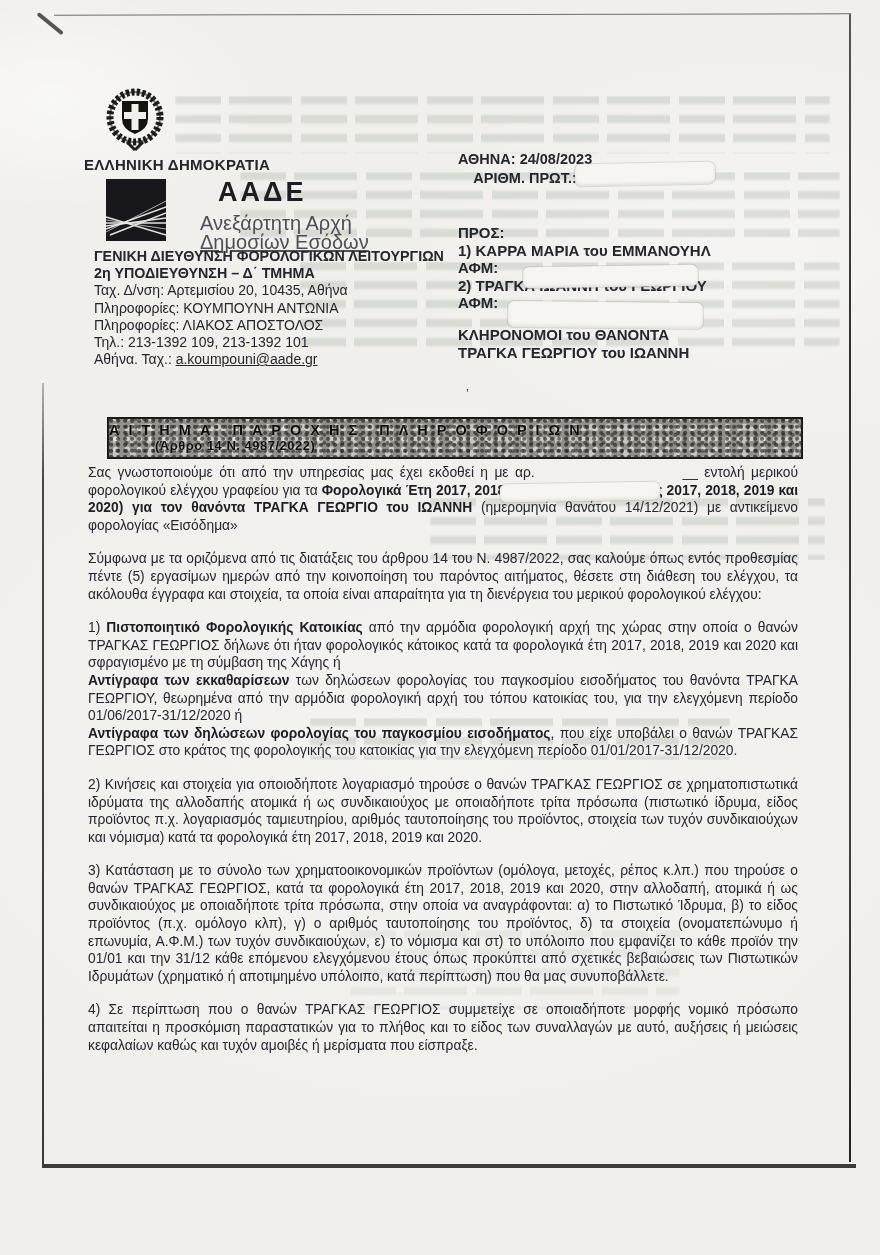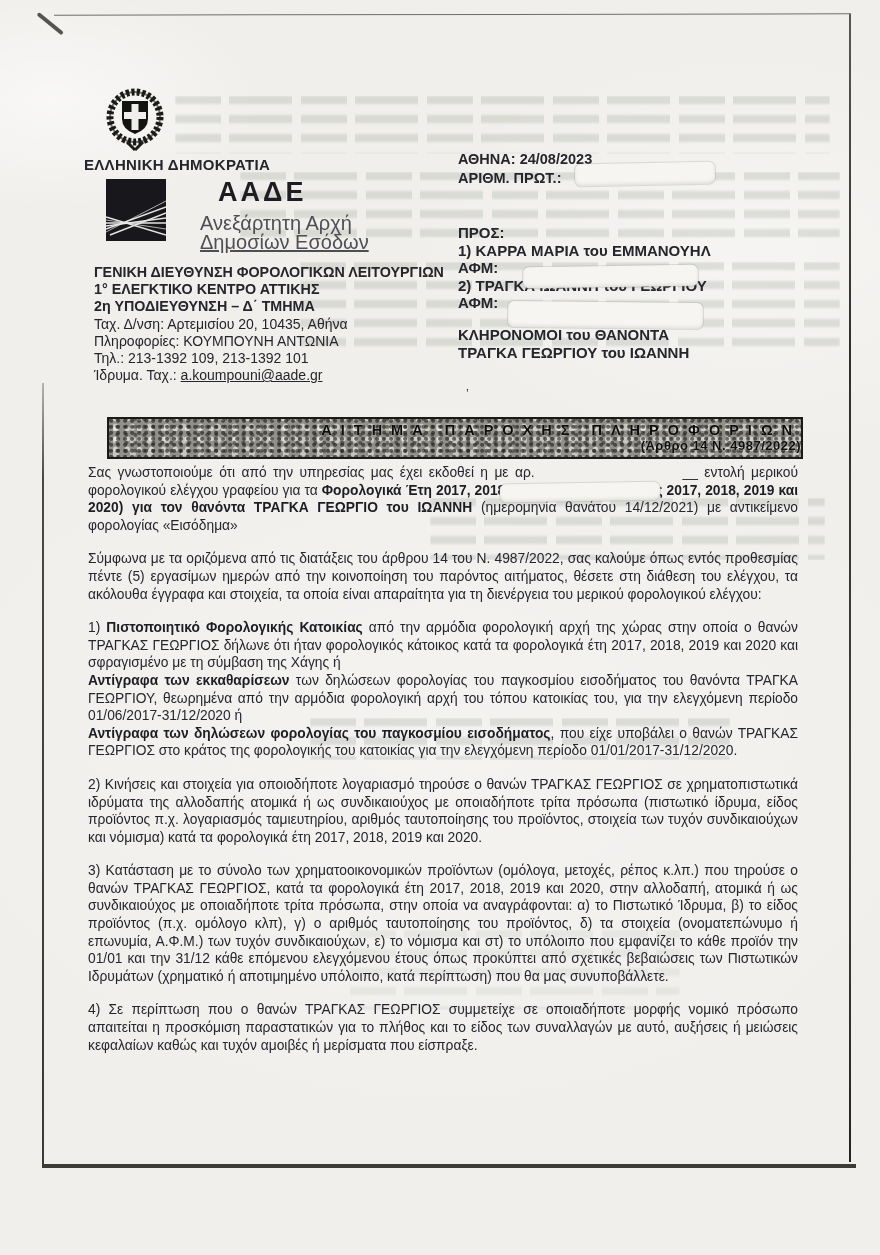--- a/index.html
+++ b/index.html
@@ -44,41 +44,41 @@
   }
   
   #coat-of-arms{position:absolute;left:103px;top:86px;z-index:2;}
   #republic-title{position:absolute;left:84px;top:156px;font-weight:bold;font-size:15px;letter-spacing:.3px;z-index:2;}
   #aade-logo{position:absolute;left:106px;top:179px;z-index:2;}
   #aade-acronym{position:absolute;left:200px;top:177px;font-weight:bold;font-size:27px;letter-spacing:3px;color:#1c1c22;z-index:2;margin-left:18px;}
   .aade-sub{position:absolute;left:200px;font-size:20px;color:#4e4e55;z-index:2;}
   #aade-sub1{top:212px;}
   #aade-sub2{top:231px;text-decoration:underline;}
   
-  #dept{position:absolute;left:94px;top:248px;width:370px;font-size:14px;line-height:17.2px;z-index:2;margin-top:16px;}
+  #dept{position:absolute;left:94px;top:248px;width:370px;font-size:14px;line-height:17.2px;z-index:2;}
   #dept .b{font-weight:bold;font-size:14.3px;}
   #dept .email-link{text-decoration:underline;color:#25252c;}
   
-  #meta{position:absolute;left:458px;top:150px;font-weight:bold;font-size:14.5px;line-height:19px;z-index:2;}
+  #meta{position:absolute;left:458px;top:150px;font-weight:bold;font-size:14.5px;line-height:19px;z-index:2;text-align:center;}
   #recipients{position:absolute;left:458px;top:224px;font-weight:bold;font-size:15px;line-height:17.6px;z-index:2;}
   #recipients .gap{height:14px;}
   
   #banner{
     position:absolute;left:107px;top:417px;width:692px;height:38px;z-index:2;
     border:2px solid #1a1a17;
     background:
       radial-gradient(circle at 30% 30%, rgba(25,25,22,.6) 0 1.5px, transparent 2.5px) 0 0/7px 6px,
       radial-gradient(circle at 70% 60%, rgba(35,35,30,.55) 0 1.5px, transparent 2.5px) 2px 3px/9px 8px,
       radial-gradient(circle at 45% 80%, rgba(250,250,245,.6) 0 2px, transparent 3px) 1px 2px/12px 10px,
       radial-gradient(circle at 15% 55%, rgba(250,250,245,.5) 0 3px, transparent 4px) 4px 1px/17px 13px,
       #92908a;
-    text-align:right;color:#0e0e0c;
+    text-align:left;color:#0e0e0c;
   }
   #banner-title{font-weight:bold;font-size:14.5px;letter-spacing:9px;margin-top:3px;text-shadow:0 0 2px rgba(255,255,255,.8);}
-  #banner-subtitle{font-weight:bold;font-size:13px;letter-spacing:.5px;margin-top:0px;text-shadow:0 0 2px rgba(255,255,255,.8);}
+  #banner-subtitle{font-weight:bold;font-size:13px;letter-spacing:.5px;margin-top:0px;text-shadow:0 0 2px rgba(255,255,255,.8);padding-left:46px;}
   
   #body-text{
     position:absolute;left:88px;top:464px;width:710px;z-index:2;
     font-size:13.8px;line-height:17.6px;text-align:justify;color:#26262e;
   }
   #body-text p{margin:0 0 16px 0;}
   #body-text .seg-block{display:block;}
   .inline-gap{display:inline-block;width:148px;}
   b{color:#1d1d24;}
 </style>
@@ -136,26 +136,26 @@
   <div id="aade-sub1" class="aade-sub">Ανεξάρτητη Αρχή</div>
   <div id="aade-sub2" class="aade-sub">Δημοσίων Εσόδων</div>
 
   <div id="meta">
     <div>ΑΘΗΝΑ: 24/08/2023</div>
     <div>ΑΡΙΘΜ. ΠΡΩΤ.:</div>
   </div>
 
   <div id="dept">
     <div class="b">ΓΕΝΙΚΗ ΔΙΕΥΘΥΝΣΗ ΦΟΡΟΛΟΓΙΚΩΝ ΛΕΙΤΟΥΡΓΙΩΝ</div>
-    <div class="b">1° ΕΛΕΓΚΤΙΚΟ ΚΕΝΤΡΟ ΑΤΤΙΚΗΣ</div>
     <div class="b">2η ΥΠΟΔΙΕΥΘΥΝΣΗ – Δ΄ ΤΜΗΜΑ</div>
     <div>Ταχ. Δ/νση: Αρτεμισίου 20, 10435, Αθήνα</div>
     <div>Πληροφορίες: ΚΟΥΜΠΟΥΝΗ ΑΝΤΩΝΙΑ</div>
+    <div>Πληροφορίες: ΛΙΑΚΟΣ ΑΠΟΣΤΟΛΟΣ</div>
     <div>Τηλ.: 213-1392 109, 213-1392 101</div>
-    <div><span>Ίδρυμα. Ταχ.: </span><span class="email-link">a.koumpouni@aade.gr</span></div>
+    <div><span>Αθήνα. Ταχ.: </span><span class="email-link">a.koumpouni@aade.gr</span></div>
   </div>
 
   <div id="recipients">
     <div>ΠΡΟΣ:</div>
     <div>1) ΚΑΡΡΑ ΜΑΡΙΑ του ΕΜΜΑΝΟΥΗΛ</div>
     <div>ΑΦΜ:</div>
     <div>2) ΤΡΑΓΚΑ  ΙΩΑΝΝΗ του ΓΕΩΡΓΙΟΥ</div>
     <div>ΑΦΜ:</div>
     <div class="gap"></div>
     <div>ΚΛΗΡΟΝΟΜΟΙ του ΘΑΝΟΝΤΑ</div>

